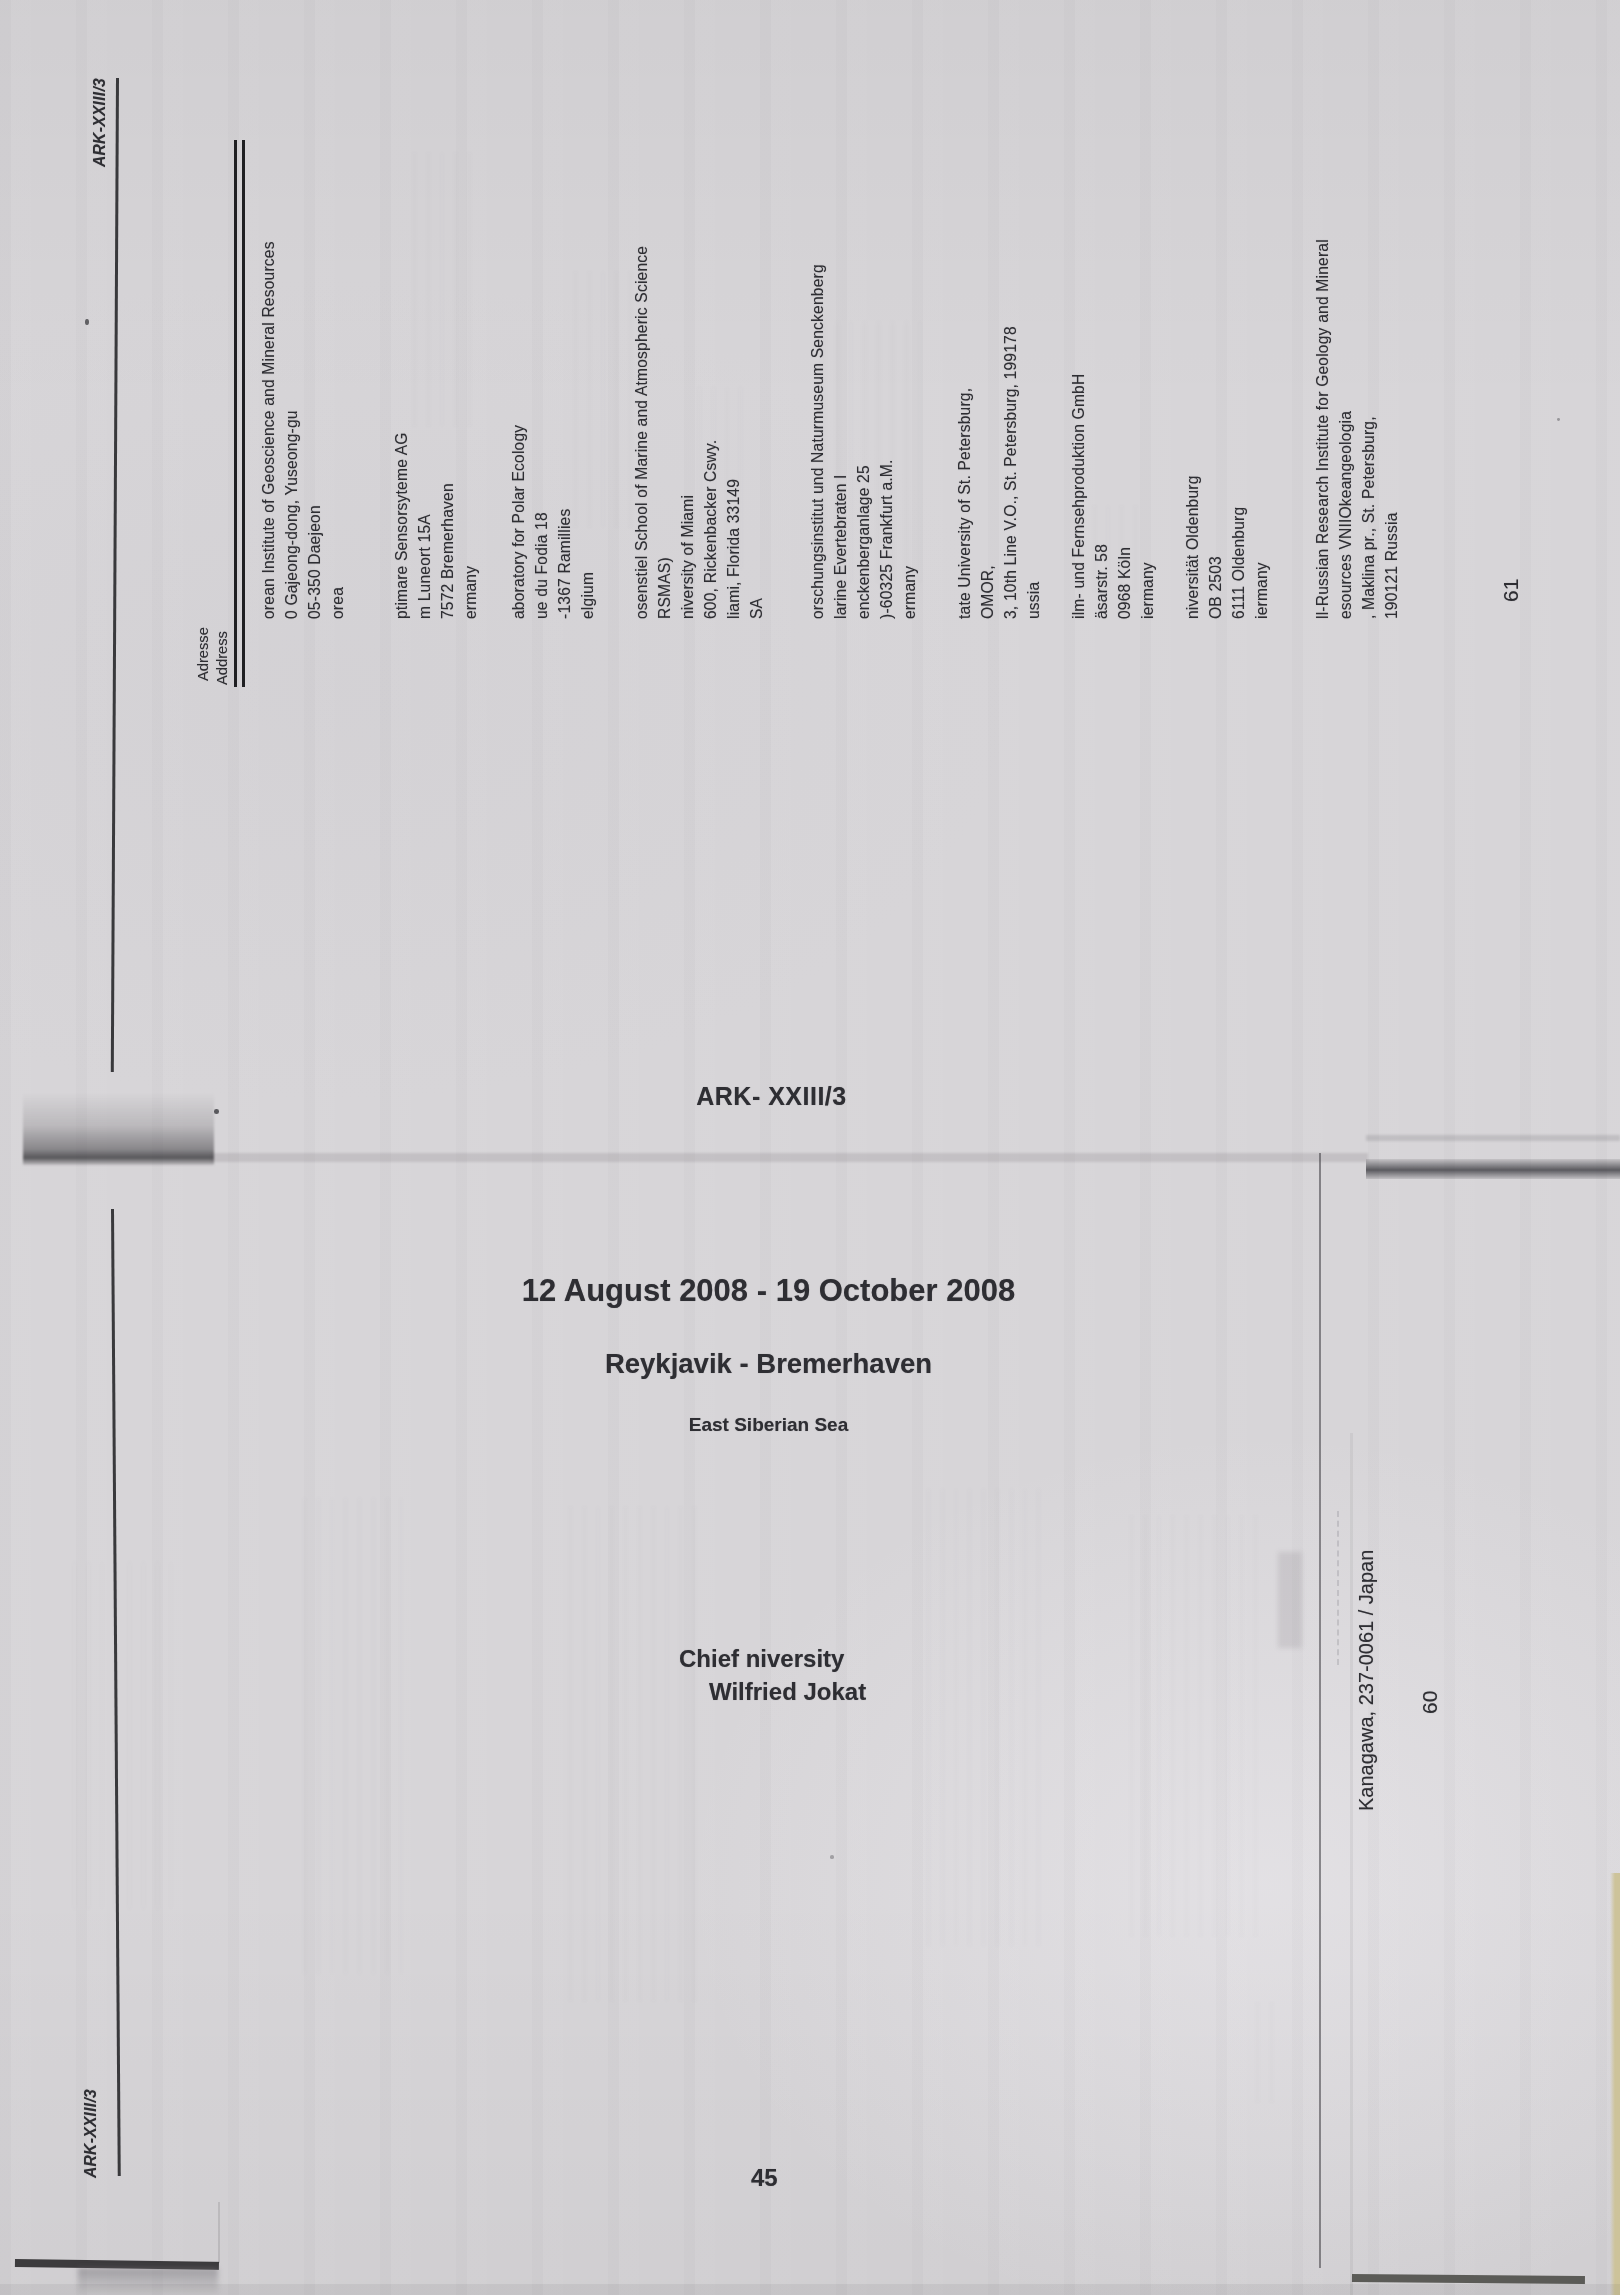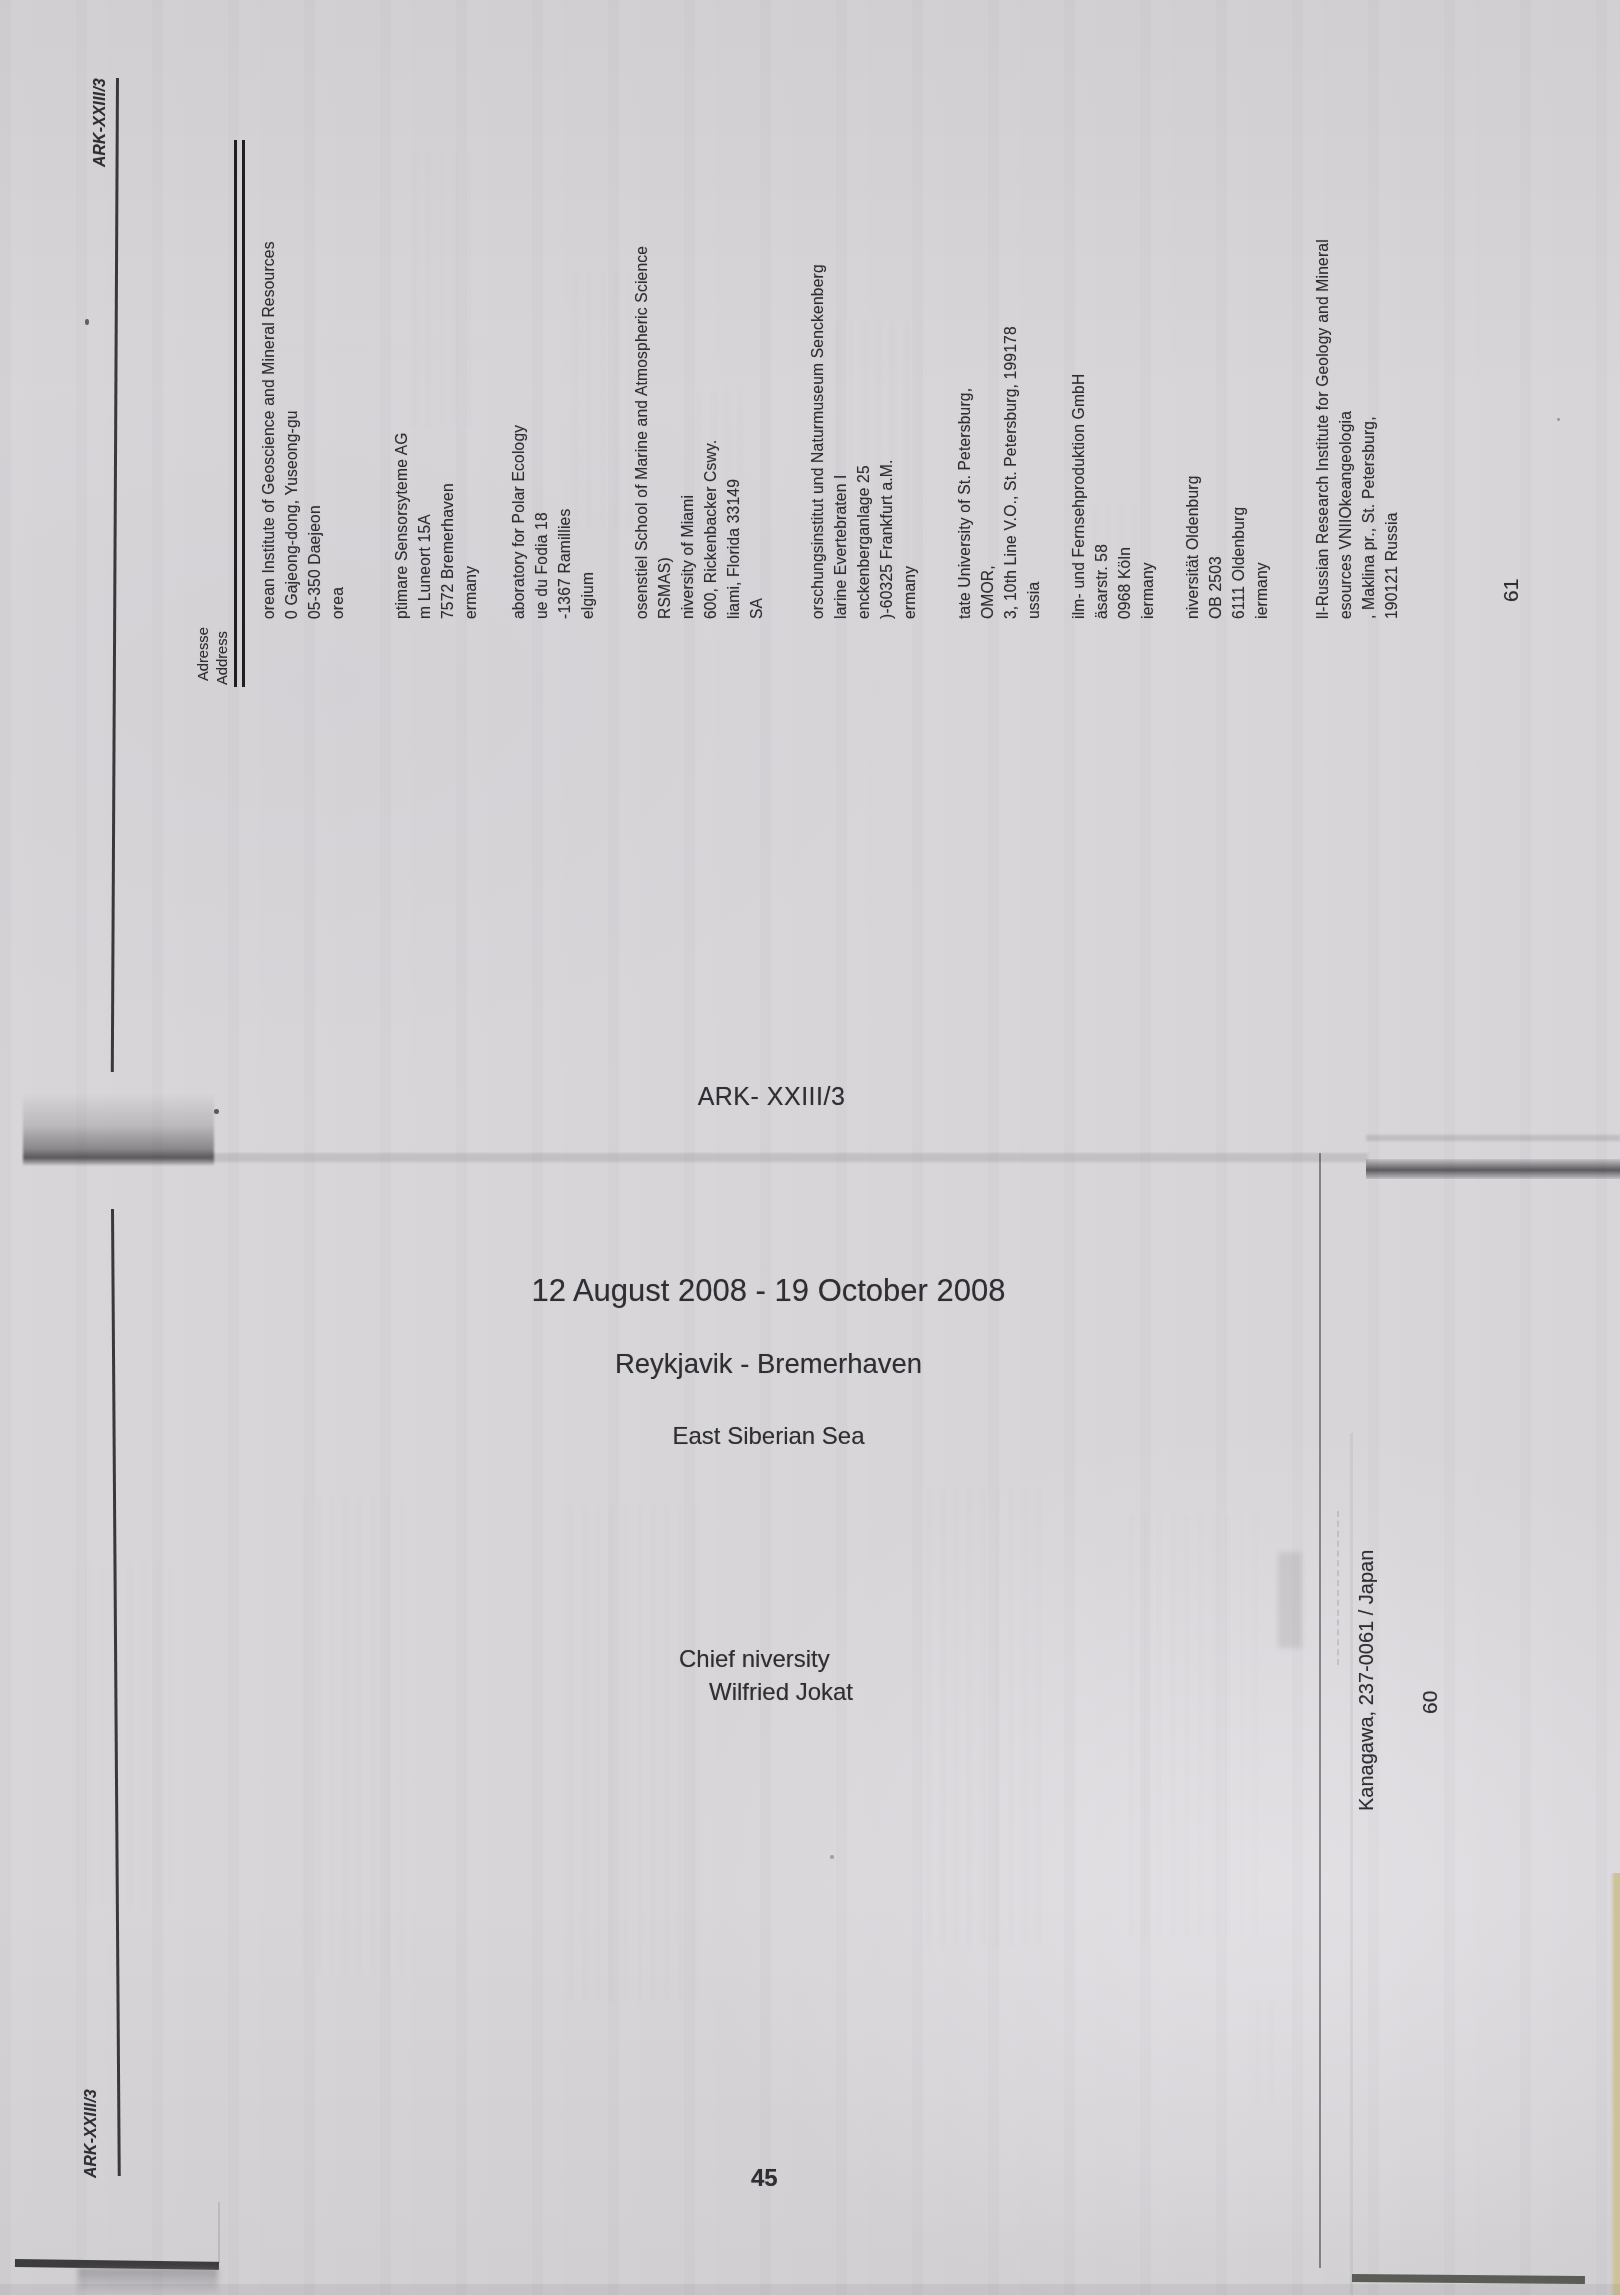--- a/index.html
+++ b/index.html
@@ -24,21 +24,21 @@
   }
   .txt{position:absolute;}
   .rot{position:absolute;transform-origin:0 0;transform:rotate(-90deg);white-space:pre-line;}
   .soft{text-shadow:0 0 0.9px rgba(46,46,51,0.4);}
   .addr{font-size:15.6px;line-height:23px;width:514px;letter-spacing:0.2px;}
   .hdr-col{font-size:14.7px;line-height:19px;}
   .pgnum-rot{font-size:21px;line-height:22px;}
   .side-line{font-size:20px;line-height:33px;}
   .hdr-ark{font-size:15.6px;line-height:24px;font-weight:bold;font-style:italic;letter-spacing:0.3px;}
   .center{text-align:center;}
-  .b{font-weight:normal;text-align:center;}
+  .b{font-weight:bold;text-align:center;}
   .rule{position:absolute;background:#39393c;}
   .ghost{position:absolute;pointer-events:none;filter:blur(2.3px);
     background:repeating-linear-gradient(90deg, rgba(70,70,82,0.55) 0 2.8px, rgba(70,70,82,0) 2.8px 13.8px);}
   .speck{position:absolute;background:#3a3a3e;border-radius:50%;}
 </style>
 </head>
 <body>
 
 <div class="wash wash-grad"></div>
 <div class="wash wash-bands"></div>
@@ -110,21 +110,21 @@
 <div style="position:absolute;left:1366px;top:1159px;width:254px;height:20px;
      background:linear-gradient(180deg, rgba(70,68,74,0.12) 0%, rgba(38,38,44,0.7) 55%, rgba(70,68,74,0.15) 100%);filter:blur(0.6px);"></div>
 
 <div class="rot hdr-ark soft" style="left:79px;top:2178px;">ARK-XXIII/3</div>
 
 <div class="rule" style="left:111px;top:1209px;width:2.8px;height:967px;transform:rotate(-0.4deg);transform-origin:0 0;"></div>
 
 <div class="txt center b soft" style="left:496px;top:1082px;width:551px;font-size:25px;letter-spacing:0.5px;">ARK- XXIII/3</div>
 <div class="txt center b soft" style="left:401px;top:1273px;width:735px;font-size:31px;">12 August 2008 - 19 October 2008</div>
 <div class="txt center b soft" style="left:401px;top:1348px;width:735px;font-size:27.5px;">Reykjavik - Bremerhaven</div>
-<div class="txt center b soft" style="left:401px;top:1414px;width:735px;font-size:24px;margin-top:8px;">East Siberian Sea</div>
+<div class="txt center b soft" style="left:401px;top:1414px;width:735px;font-size:19px;">East Siberian Sea</div>
 
 <div class="txt b soft" style="left:679px;top:1642px;font-size:24px;line-height:33px;">Chief niversity</div>
 <div class="txt b soft" style="left:709px;top:1675px;font-size:24px;line-height:33px;">Wilfried Jokat</div>
 
 <div class="txt soft" style="left:751px;top:2164px;font-size:24px;font-weight:bold;">45</div>
 
 <div style="position:absolute;left:1319px;top:1153px;width:1.8px;height:1115px;background:rgba(62,60,66,0.55);"></div>
 <div style="position:absolute;left:1350px;top:1433px;width:2.8px;height:863px;background:rgba(0,0,0,0.05);"></div>
 
 <div class="rot side-line soft" style="left:1350px;top:1811px;">Kanagawa, 237-0061 / Japan</div>

